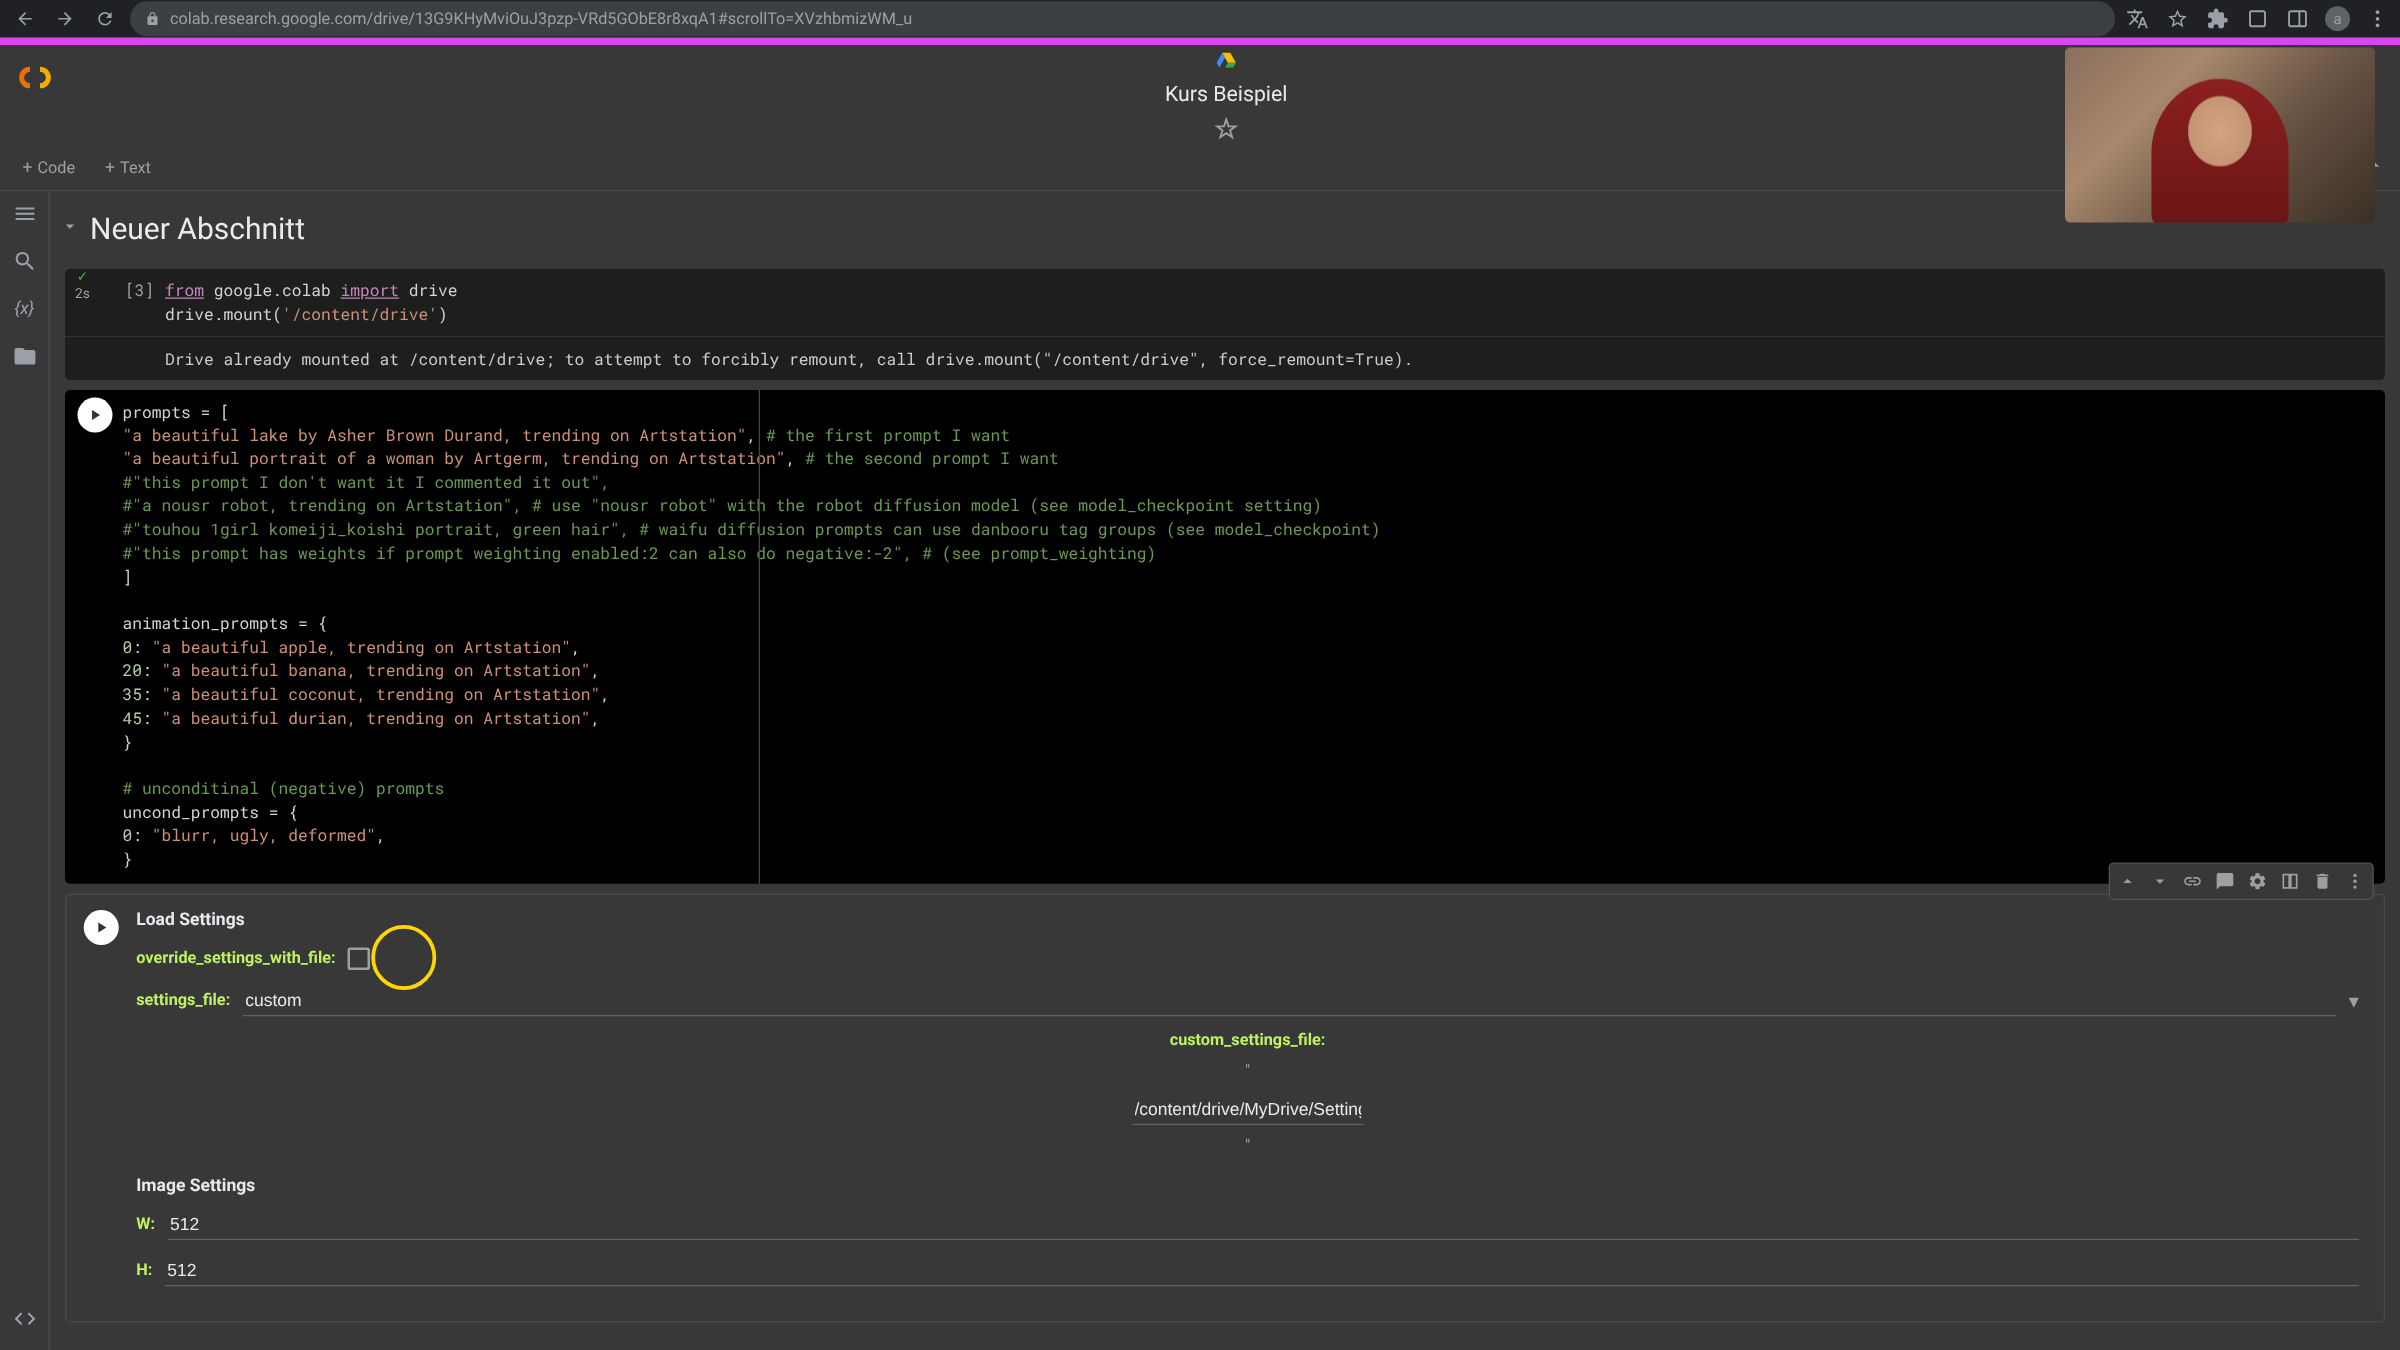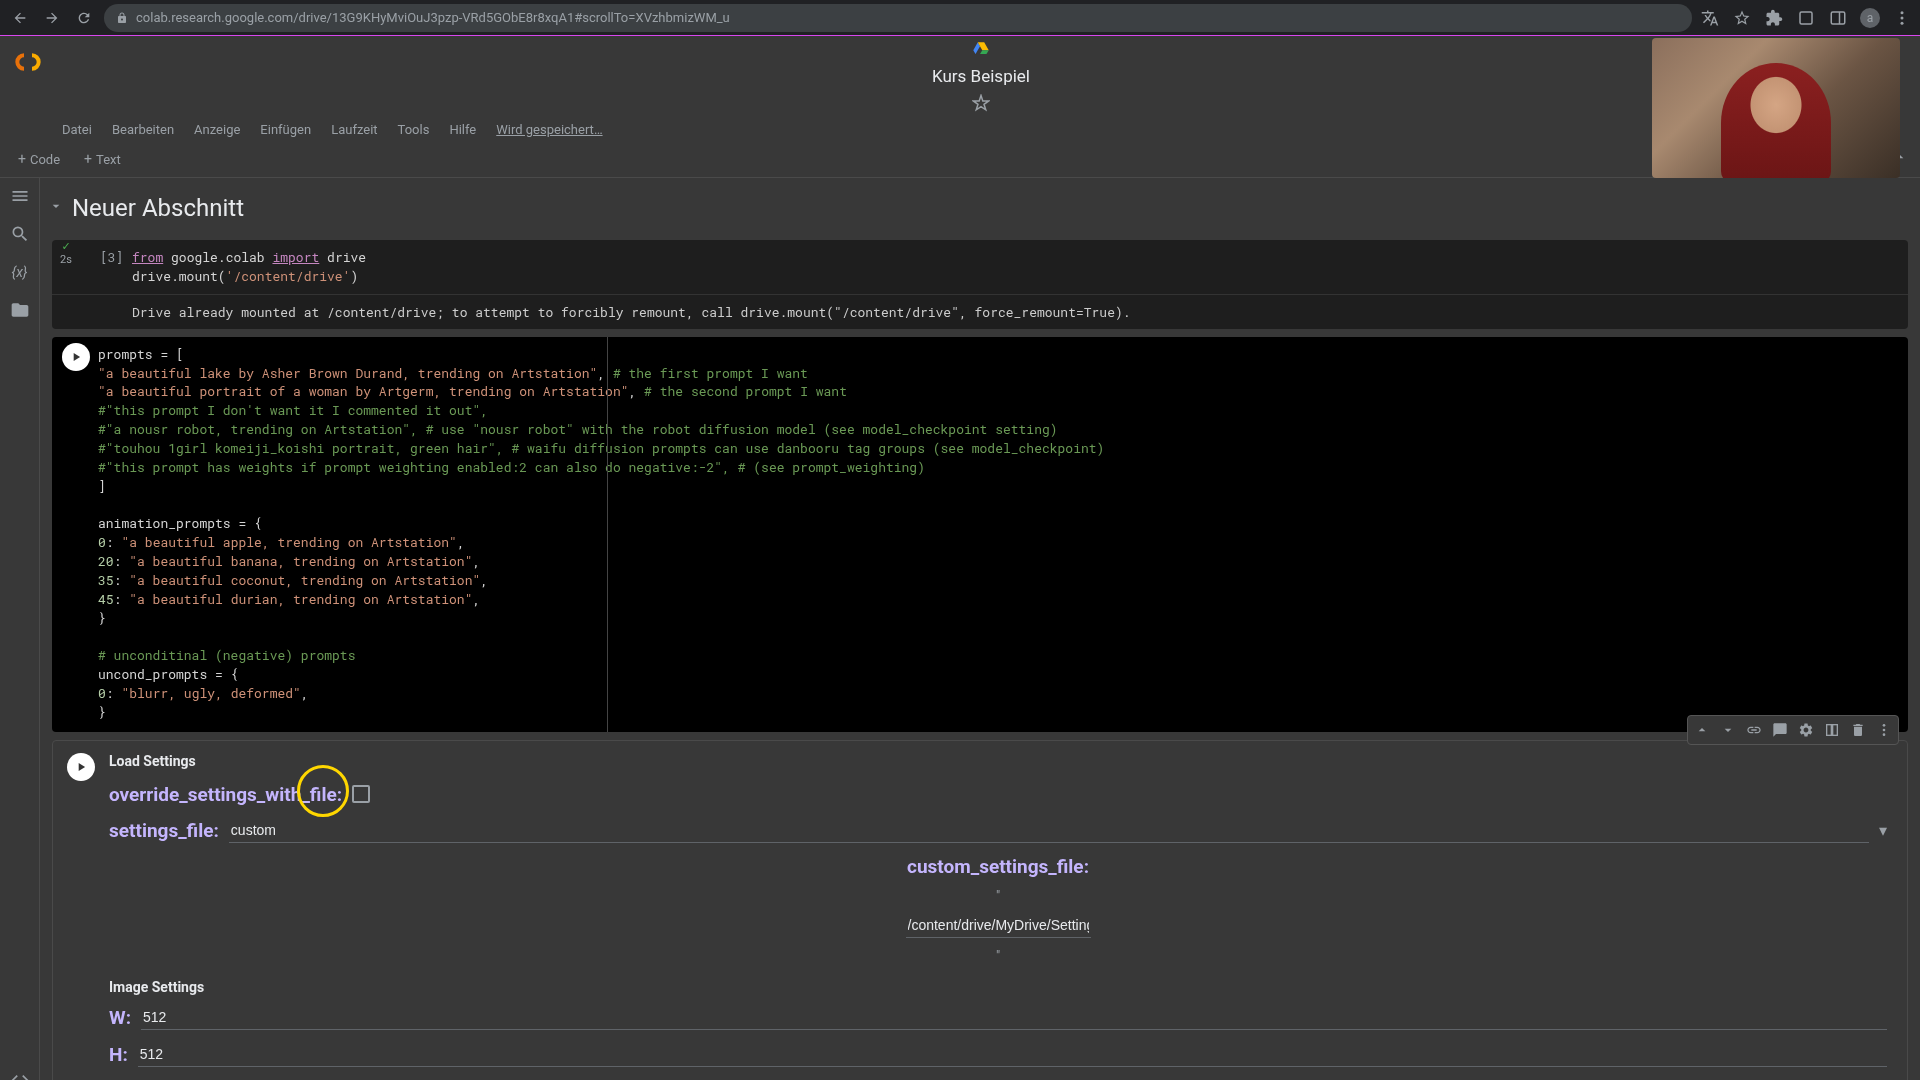--- a/index.html
+++ b/index.html
@@ -1,17 +1,17 @@
 <!DOCTYPE html>
 <html><head>
 <meta charset="utf-8">
 <style>
 * { margin: 0; padding: 0; box-sizing: border-box; }
 body { font-family: 'Roboto', 'Segoe UI', Arial, sans-serif; background: #383838; color: #e8eaed; overflow: hidden; }
-.browser-chrome { background: #202124; height: 36px; display: flex; align-items: center; padding: 0 8px; gap: 8px; border-bottom: 1px solid #d946ef; }
+.browser-chrome { background: #202124; height: 36px; display: flex; align-items: center; padding: 0 8px; gap: 8px; border-bottom: 6px solid #d946ef; }
 .nav-btn { width: 24px; height: 24px; display: flex; align-items: center; justify-content: center; color: #9aa0a6; border-radius: 50%; cursor: pointer; }
 .nav-btn svg { width: 16px; height: 16px; fill: currentColor; }
 .url-bar { flex: 1; background: #3c4043; border-radius: 14px; height: 28px; display: flex; align-items: center; padding: 0 12px; gap: 8px; color: #9aa0a6; font-size: 13px; }
 .url-bar .lock { width: 12px; height: 12px; }
 .chrome-icons { display: flex; gap: 12px; align-items: center; color: #9aa0a6; }
 .chrome-icons > div { width: 20px; height: 20px; display: flex; align-items: center; justify-content: center; }
 .avatar-ic { width: 24px; height: 24px; border-radius: 50%; background: #5f6368; display: flex; align-items: center; justify-content: center; font-size: 12px; }
 
 .colab-header { background: #383838; padding: 4px 12px 0 12px; display: flex; align-items: flex-start; gap: 10px; position: relative; }
 .colab-logo { width: 32px; height: 32px; margin-top: 6px; }
@@ -57,21 +57,21 @@
 .kw-import { color: #c586c0; text-decoration: underline; }
 .kw-str { color: #ce9178; }
 .kw-num { color: #b5cea8; }
 .kw-comment { color: #6a9955; }
 .kw-var { color: #d4d4d4; }
 
 .form-cell { background: #383838; border: 1px solid #4a4a4a; border-radius: 4px; margin: 8px 0 0 8px; padding: 12px 20px 16px 56px; position: relative; }
 .form-cell .run-btn { left: 14px; top: 12px; }
 .form-title { font-weight: 700; font-size: 14px; color: #e8eaed; margin-bottom: 14px; }
 .form-row { display: flex; align-items: center; margin-bottom: 12px; gap: 10px; }
-.form-label { font-size: 19px; font-weight: 700; color: #c4b5fd; white-space: nowrap; }
+.form-label { font-size: 13px; font-weight: 700; color: #bef264; white-space: nowrap; }
 .form-input { flex: 1; background: transparent; border: none; border-bottom: 1px solid #5f6368; color: #e8eaed; font-size: 14px; padding: 4px 2px; outline: none; }
 .form-row.quoted { position: relative; flex-direction: column; }
 .quote-mark { color: #9aa0a6; font-size: 13px; }
 .checkbox-box { width: 18px; height: 18px; border: 2px solid #9aa0a6; border-radius: 2px; cursor: pointer; position: relative; }
 .dropdown-arrow { color: #9aa0a6; margin-left: auto; }
 
 .cell-toolbar { position: absolute; right: 8px; top: -26px; background: #383838; border: 1px solid #555; border-radius: 4px; display: flex; padding: 2px; gap: 2px; }
 .ctb-btn { width: 24px; height: 24px; display: flex; align-items: center; justify-content: center; color: #9aa0a6; cursor: pointer; border-radius: 3px; }
 
 .highlight-ring { position: absolute; width: 52px; height: 52px; border: 3px solid #ffd700; border-radius: 50%; pointer-events: none; z-index: 100; }
@@ -157,30 +157,20 @@
     <div class="doc-title-row">
       <svg class="drive-ic" viewBox="0 0 24 24">
           <path fill="#4285f4" d="M7.71 3l-6 10.5 3 5.25L10.71 8.25z"></path>
           <path fill="#fbbc04" d="M16.29 3H7.71l6 10.5h8.58z"></path>
           <path fill="#34a853" d="M22.29 13.5h-8.58l-3 5.25h8.58z"></path>
         </svg>
       <span class="doc-title">Kurs Beispiel</span>
       <span class="star-btn"><svg width="18" height="18" viewBox="0 0 24 24" fill="none" stroke="#9aa0a6" stroke-width="2">
             <path d="M12 2l2.4 7.4H22l-6 4.4 2.3 7.2L12 16.8 5.7 21l2.3-7.2-6-4.4h7.6z"></path>
           </svg></span>
-    </div>
-    <div class="menus">
-      <span class="menu-item">Datei</span>
-      <span class="menu-item">Bearbeiten</span>
-      <span class="menu-item">Anzeige</span>
-      <span class="menu-item">Einfügen</span>
-      <span class="menu-item">Laufzeit</span>
-      <span class="menu-item">Tools</span>
-      <span class="menu-item">Hilfe</span>
-      <span class="menu-item underline">Wird gespeichert…</span>
     </div>
   </div>
 </div>
 
 <div class="toolbar-row">
   <div class="tool-btn">
       <span class="plus">+</span>
       <span>Code</span>
     </div>
   <div class="tool-btn">

